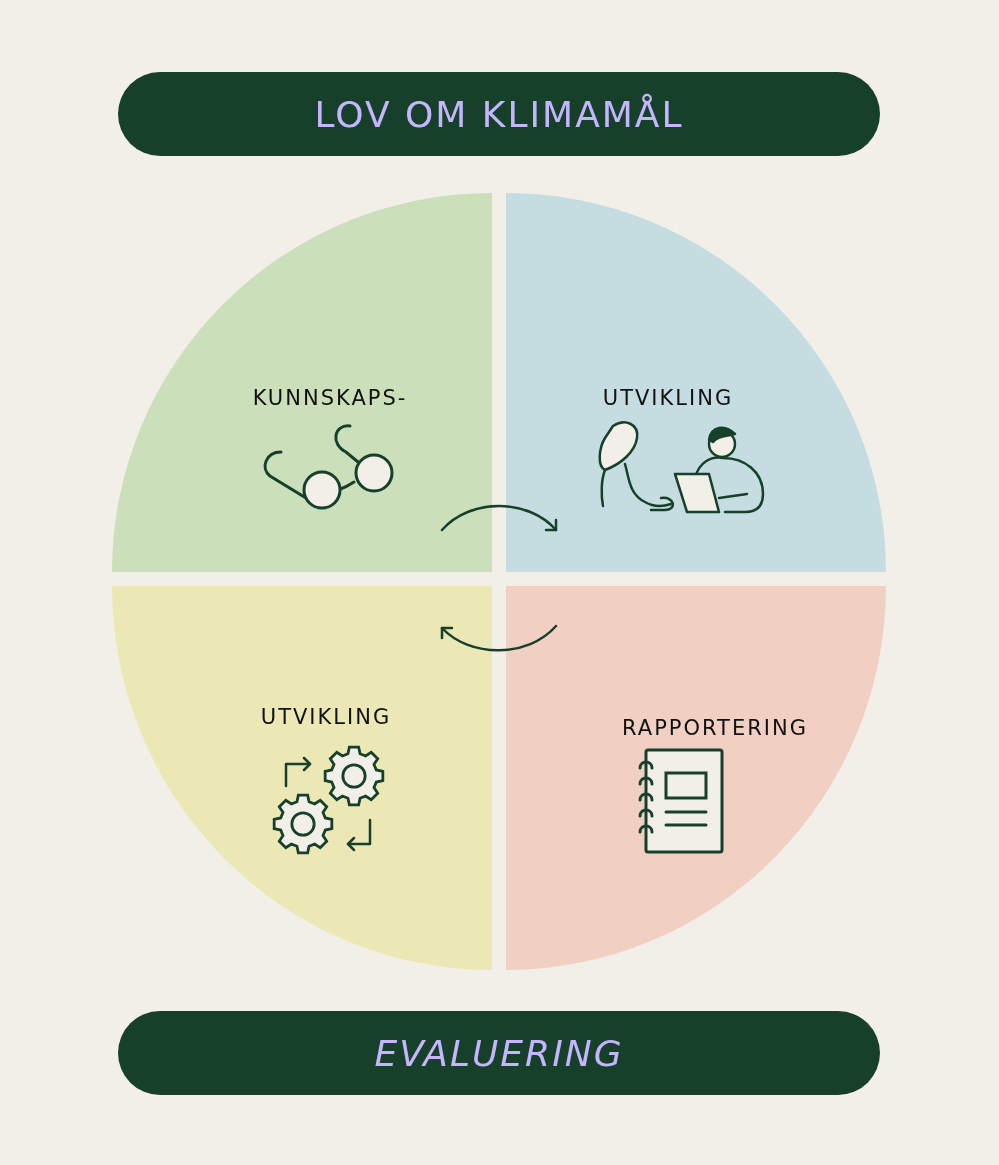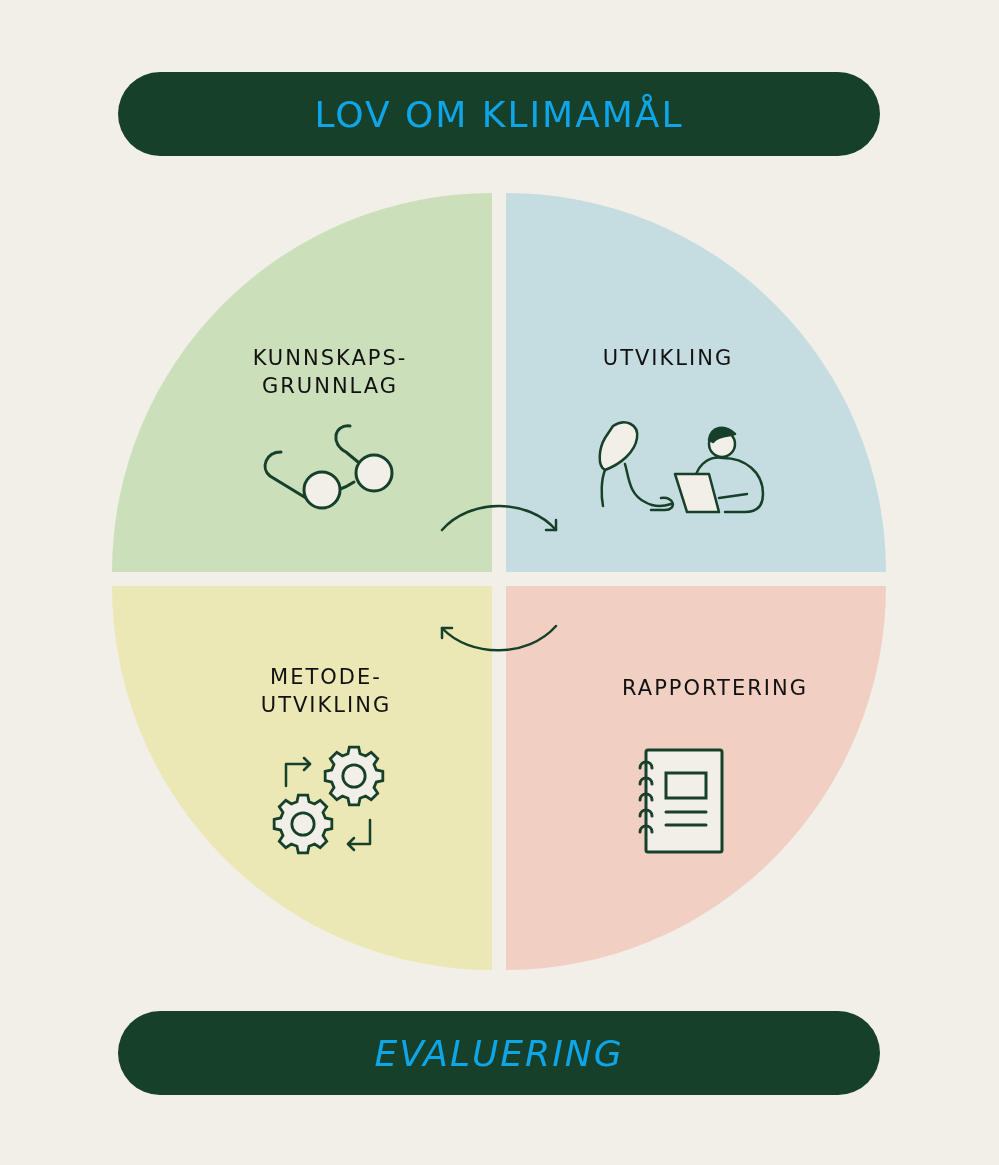--- a/index.html
+++ b/index.html
@@ -8,21 +8,21 @@
     background: #f2efe9;
     position: relative;
     overflow: hidden;
     font-family: "Liberation Sans", "DejaVu Sans", sans-serif;
   }
   .banner {
     position: absolute;
     left: 118px; width: 762px; height: 84px;
     border-radius: 42px;
     background: #17402a;
-    color: #0ea5e9;
+    color: #c4b5fd;
     display: flex; align-items: center; justify-content: center;
     font-size: 36px; letter-spacing: 2px;
     font-family: "DejaVu Sans", sans-serif;
     font-weight: normal;
   }
   #banner-top { top: 72px; }
   #banner-bottom { top: 1011px; font-style: italic; }
   .quad {
     position: absolute;
     overflow: hidden;
@@ -33,33 +33,34 @@
   .quad-br { left: 506px; top: 586px; width: 380px; height: 384px; background: #f1d0c3; border-bottom-right-radius: 380px 384px; }
   .label {
     position: absolute;
     color: #111;
     font-family: "DejaVu Sans", sans-serif;
     font-size: 21px;
     letter-spacing: 2px;
     text-align: center;
     line-height: 28px;
     white-space: pre;
+    margin-top: 40px;
   }
   .icon { position: absolute; }
   .arrow { position: absolute; }
 </style>
 </head>
 <body>
 
 <div id="banner-top" class="banner">
   <span>LOV OM KLIMAMÅL</span>
 </div>
 
 <div class="quad quad-tl"></div>
-<div class="label" style="left:230px; top:344px; width:200px;"><div>KUNNSKAPS-</div><div>GRUNNLAG</div></div>
+<div class="label" style="left:230px; top:344px; width:200px;"><div>KUNNSKAPS-</div></div>
 <svg class="icon" style="left:258px; top:420px;" width="140" height="95" viewBox="0 0 140 95">
   <g fill="none" stroke="#17402a" stroke-width="3" stroke-linecap="round">
     <path d="M23 32 C8 32 2 48 12 56 L48 78"></path>
     <path d="M92 6 C76 4 72 24 88 32 L100 42"></path>
     <path d="M80 70 C86 68 90 66 96 62"></path>
   </g>
   <circle cx="64" cy="70" r="18" fill="#f2efe9" stroke="#17402a" stroke-width="3"></circle>
   <circle cx="116" cy="53" r="18" fill="#f2efe9" stroke="#17402a" stroke-width="3"></circle>
 </svg>
 
@@ -76,21 +77,21 @@
     <circle cx="127" cy="26" r="13" fill="#f2efe9"></circle>
     <path d="M114 22 C116 8 130 6 140 16 C136 18 124 16 118 24 Z" fill="#17402a"></path>
     <path d="M100 60 C104 44 116 38 128 40 C150 40 168 54 168 76 C168 90 160 94 150 94 L130 94"></path>
 
     <path d="M80 56 L114 56 L124 94 L92 94 Z" fill="#f2efe9"></path>
     <path d="M124 80 L152 76"></path>
   </g>
 </svg>
 
 <div class="quad quad-bl"></div>
-<div class="label" style="left:226px; top:663px; width:200px;"><div>METODE-</div><div>UTVIKLING</div></div>
+<div class="label" style="left:226px; top:663px; width:200px;"><div>UTVIKLING</div></div>
 <svg class="icon" style="left:270px; top:742px;" width="120" height="118" viewBox="0 0 120 118">
   <defs>
     <path id="gear" d="M-5 -28 L5 -28 L6.5 -21 L12.5 -18.5 L18.5 -22.5 L25.5 -15.5 L21.5 -9.5 L24 -3.5 L31 -2 L31 8 L24 9.5 L21.5 15.5 L25.5 21.5 L18.5 28.5 L12.5 24.5 L6.5 27 L5 34 L-5 34 L-6.5 27 L-12.5 24.5 L-18.5 28.5 L-25.5 21.5 L-21.5 15.5 L-24 9.5 L-31 8 L-31 -2 L-24 -3.5 L-21.5 -9.5 L-25.5 -15.5 L-18.5 -22.5 L-12.5 -18.5 L-6.5 -21 Z" transform="translate(0,-3)"></path>
   </defs>
   <g transform="translate(84,34) scale(0.93)">
     <use href="#gear" fill="#f2efe9" stroke="#17402a" stroke-width="3"></use>
     <circle cx="0" cy="0" r="12" fill="none" stroke="#17402a" stroke-width="3"></circle>
   </g>
   <g transform="translate(33,82) scale(0.93)">
     <use href="#gear" fill="#f2efe9" stroke="#17402a" stroke-width="3"></use>

